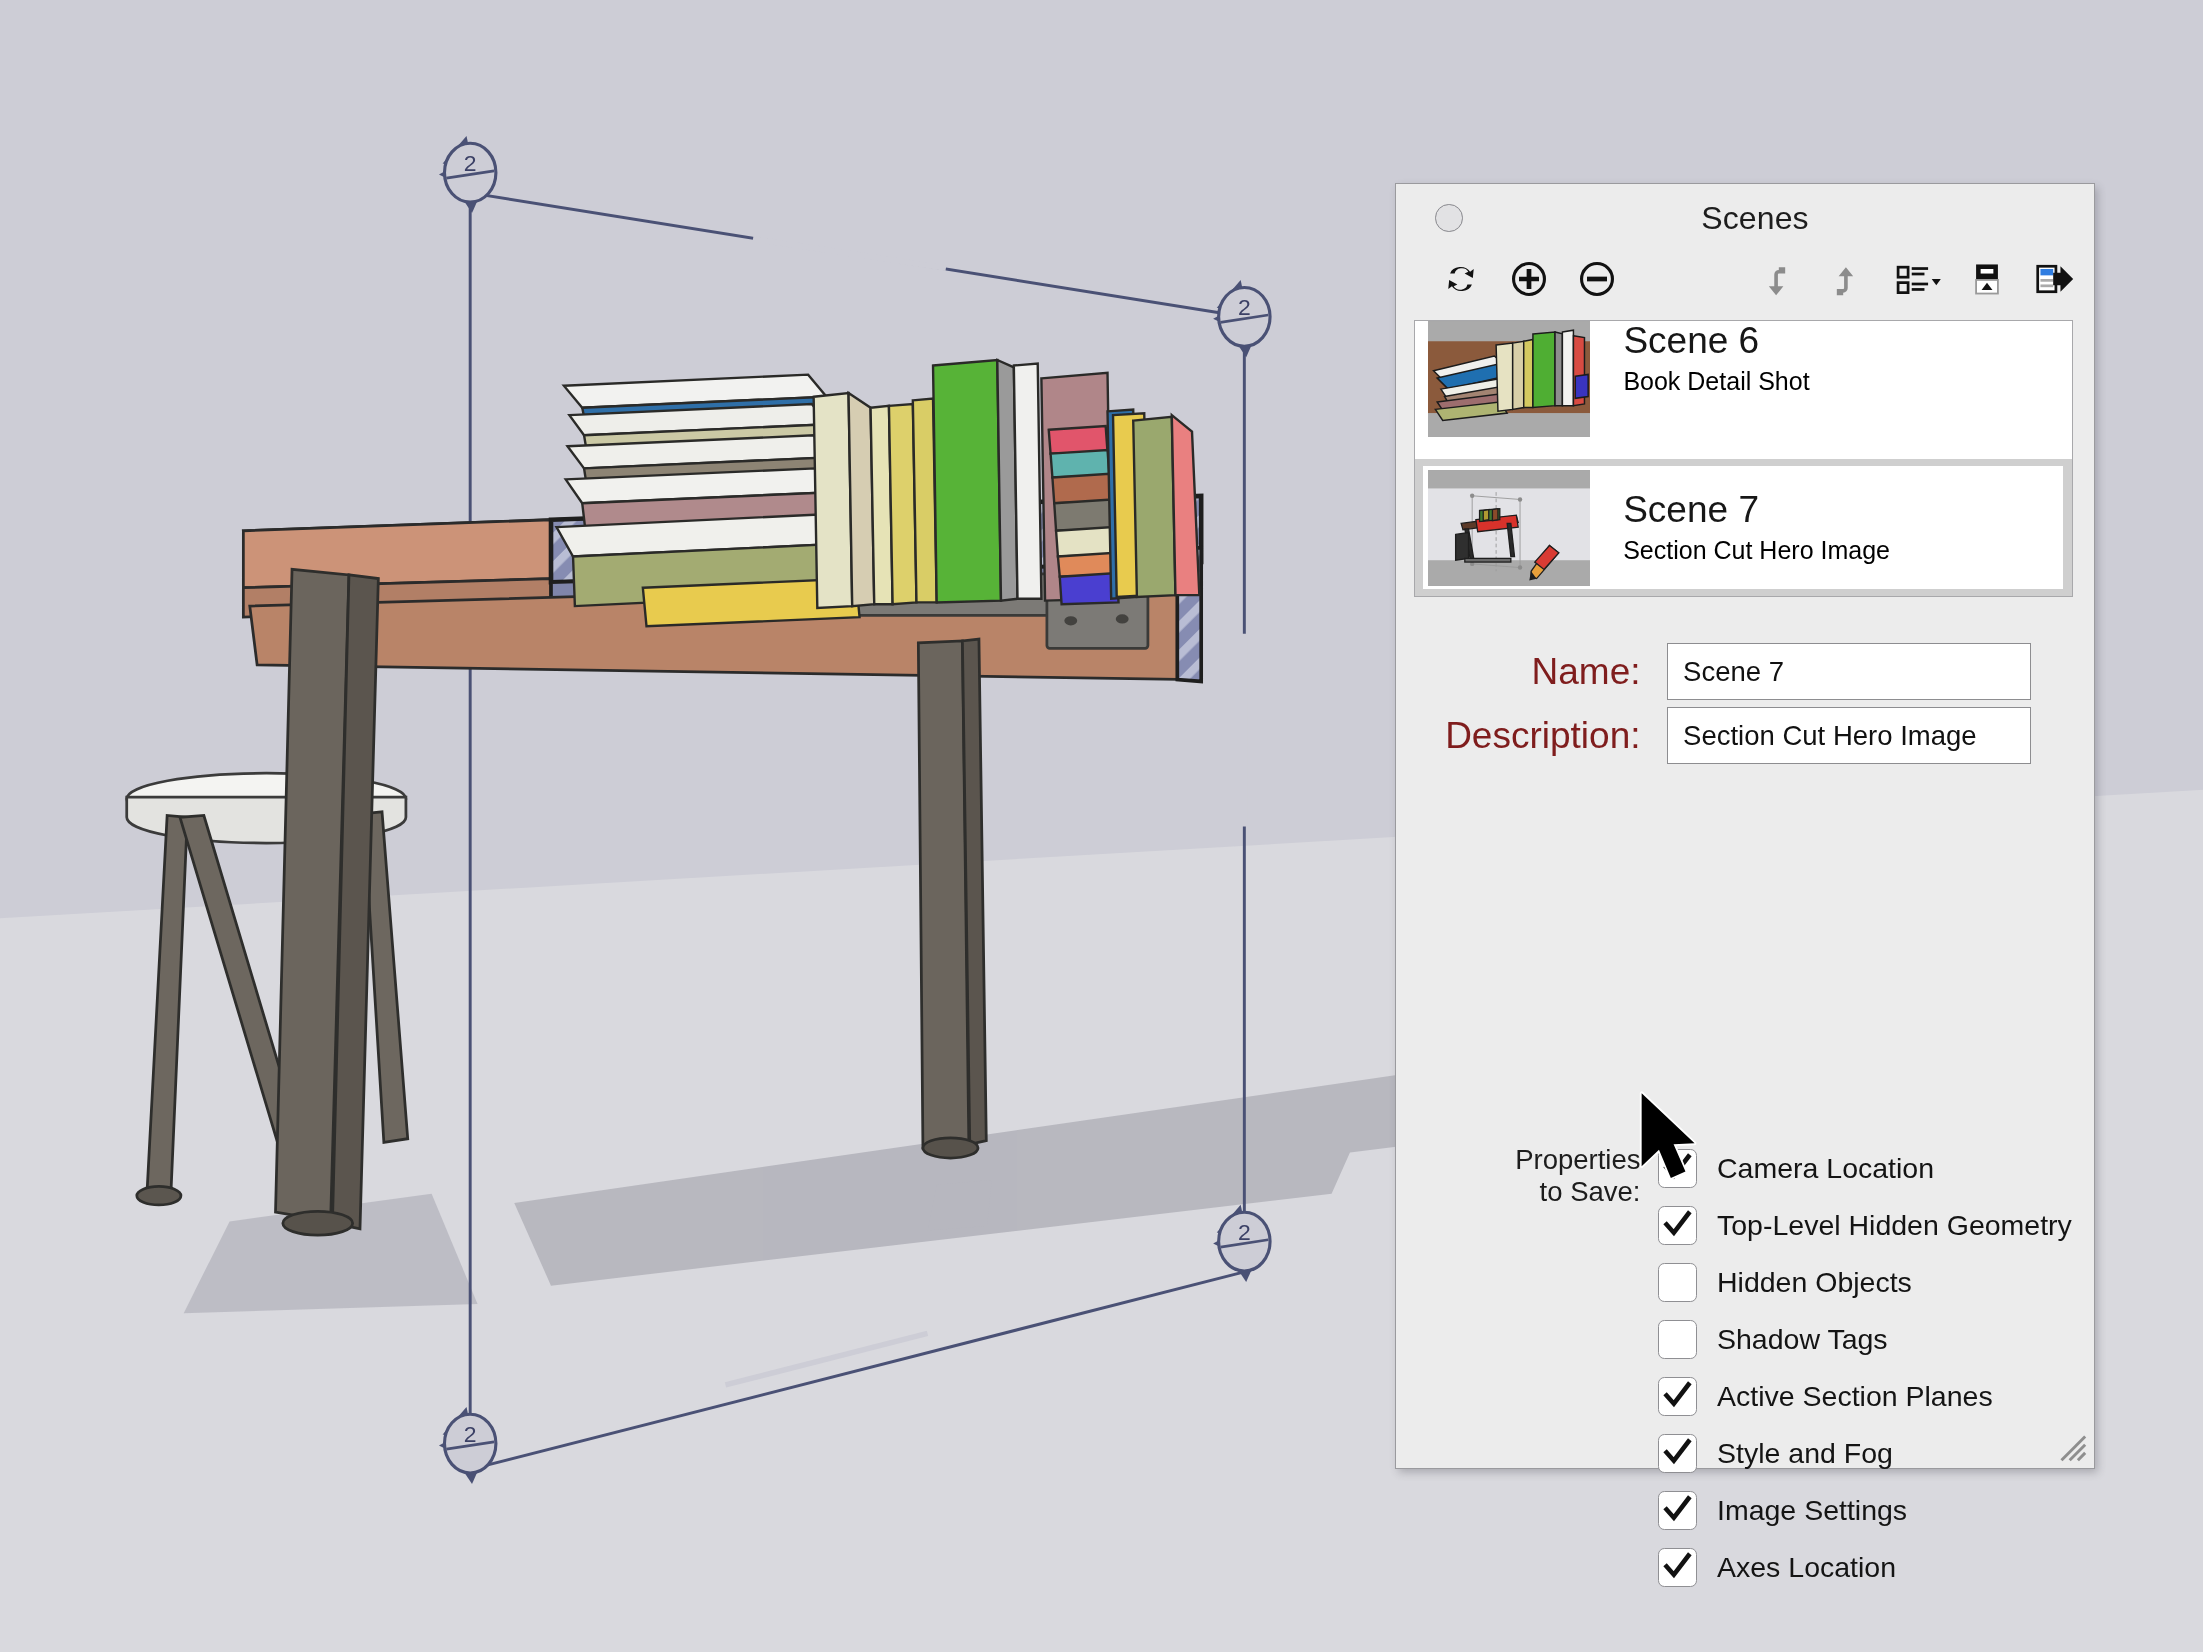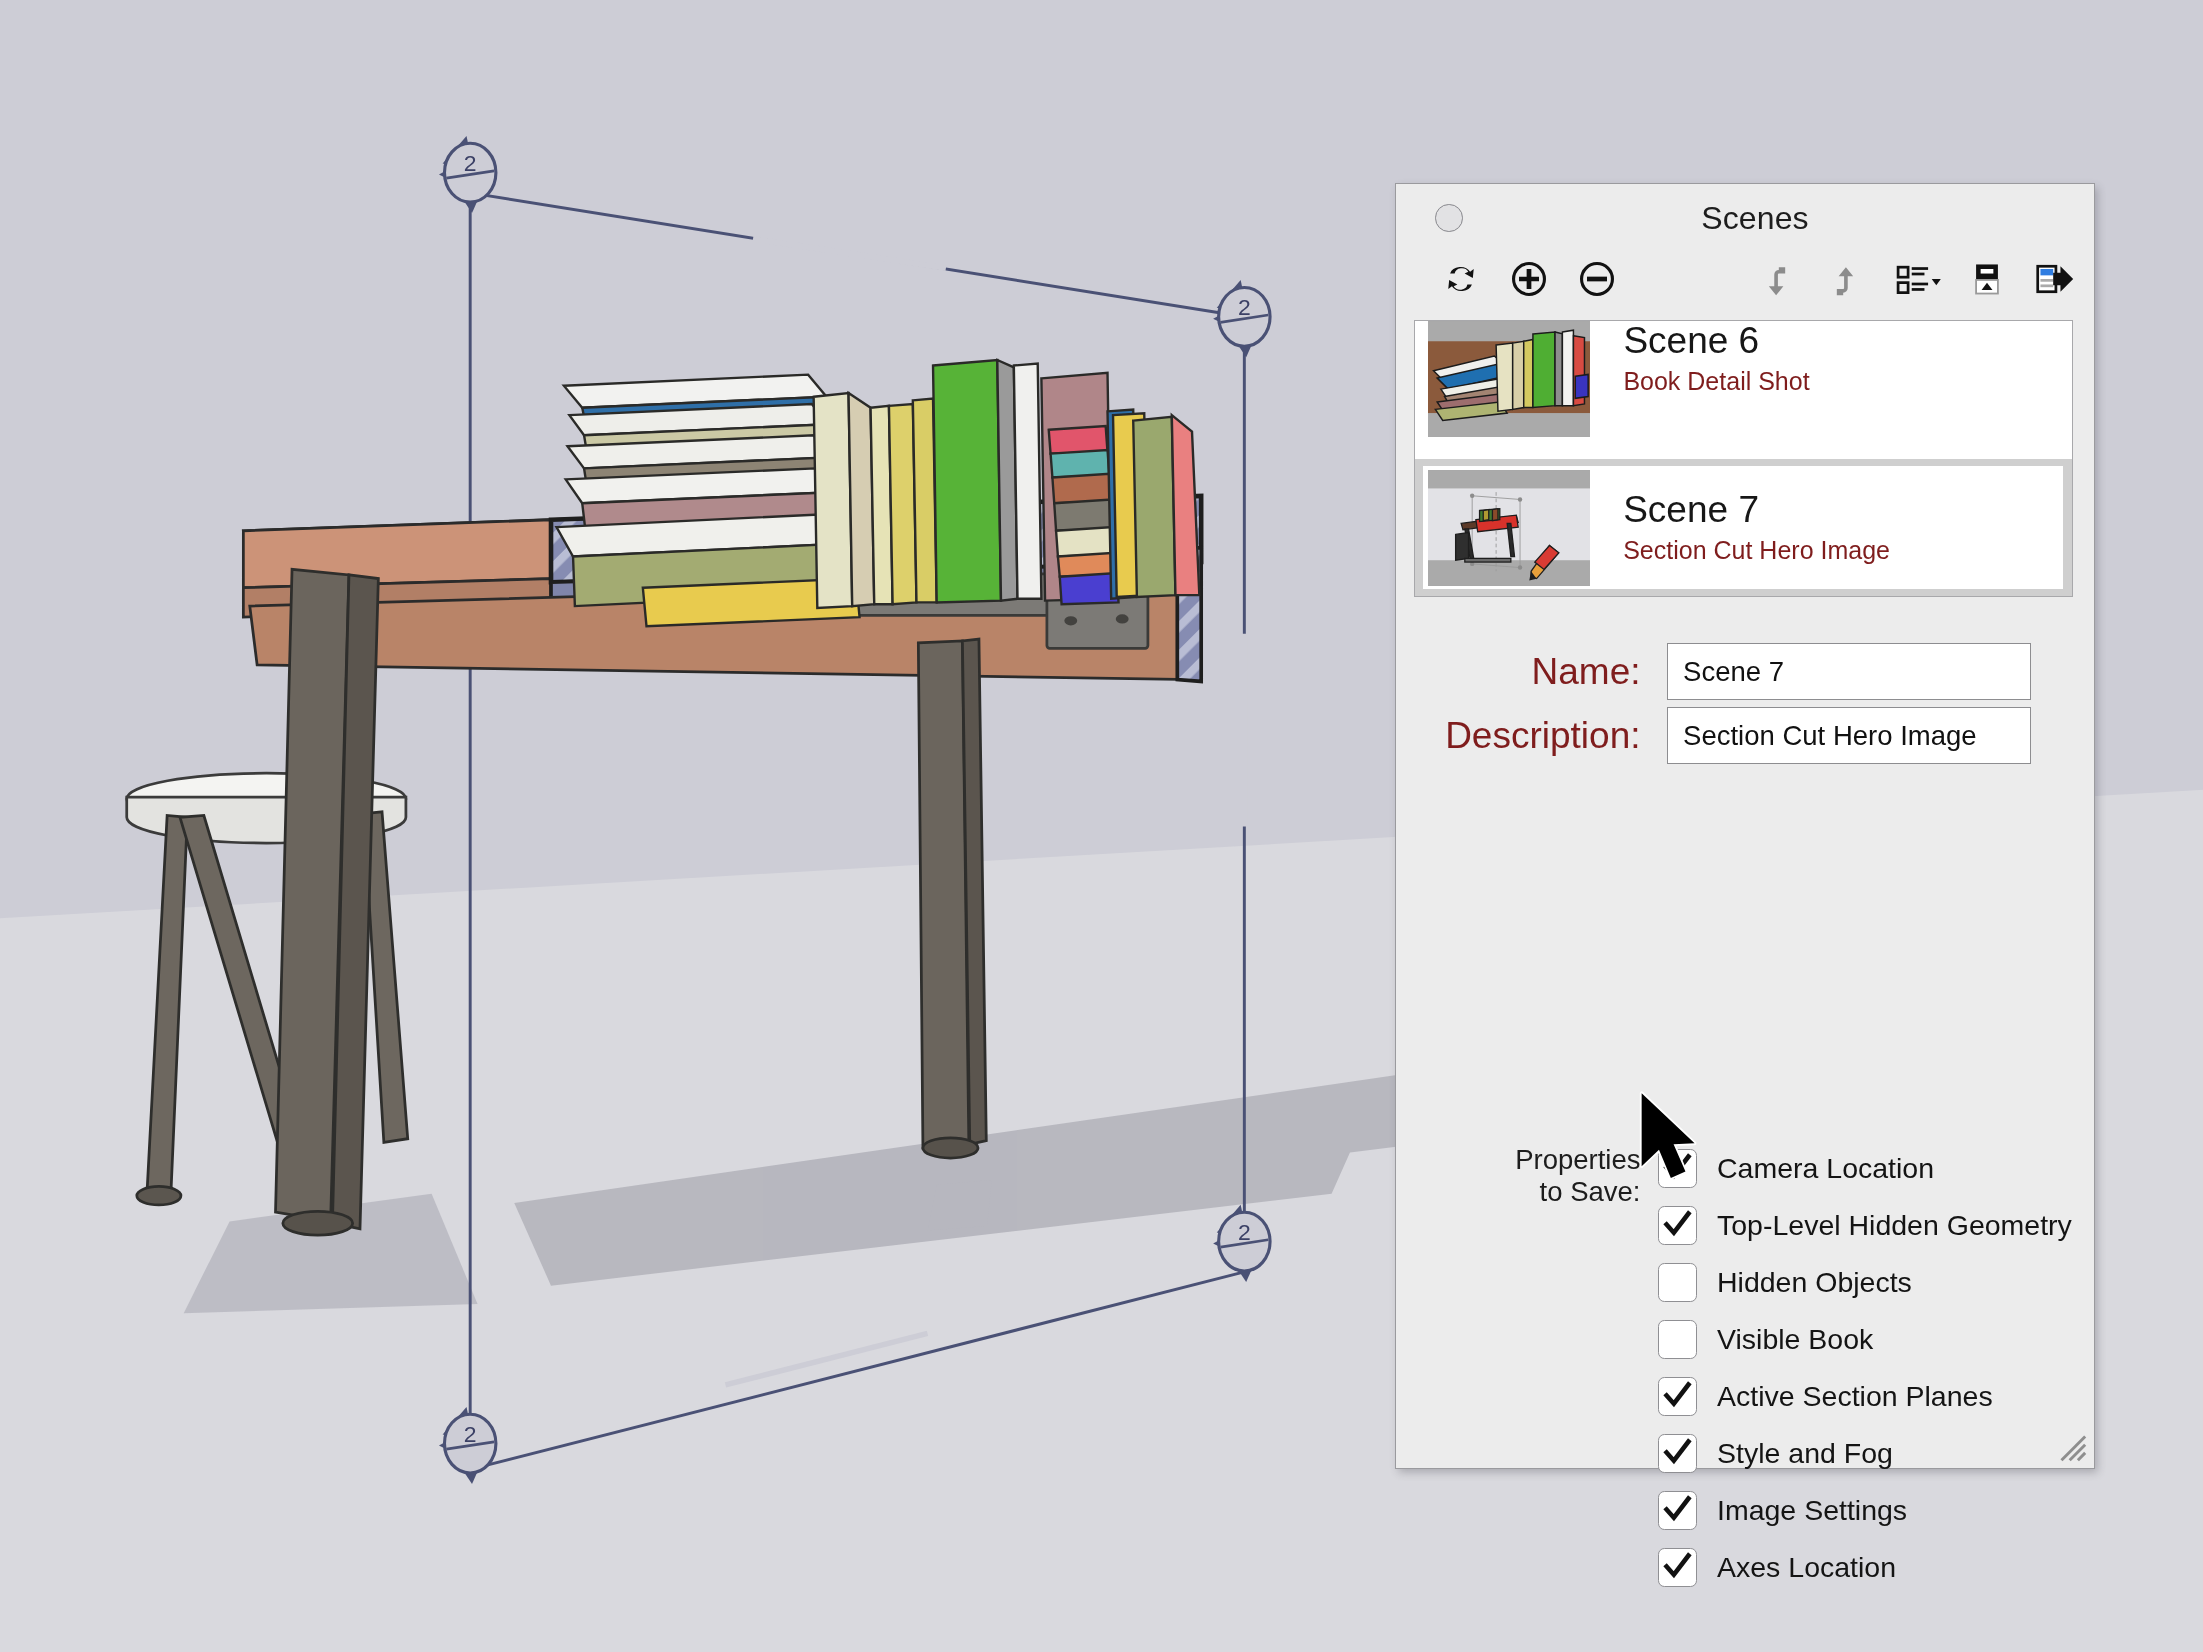--- a/index.html
+++ b/index.html
@@ -45,21 +45,21 @@
   }
   .scene-row{position:relative;height:138px;box-sizing:border-box;display:flex;align-items:flex-start;}
   .scene-row.selected{background:#cfcfcf;padding:7.3px 9.2px 7.3px 7.3px;}
   .scene-row.selected .row-inner{background:#fff;width:100%;height:123px;display:flex;align-items:center;}
   .row-inner{display:flex;align-items:flex-start;width:100%;height:169px;}
   .thumb{width:162px;height:116px;flex:0 0 162px;margin-left:13px;position:relative;background:#aaa;overflow:hidden;}
   .scene-row.selected .thumb{margin-left:5.5px;}
   .thumb svg{position:absolute;left:0;top:0;}
   .scene-meta{margin-left:33px;}
   .scene-name{font-size:37px;color:#171717;line-height:1.06;}
-  .scene-desc{font-size:25px;color:#7f1d1d;margin-top:6.4px;}
+  .scene-desc{font-size:25px;color:#000000;margin-top:6.4px;}
 
   
   .form-row{position:absolute;display:flex;align-items:center;}
   .form-label{font-size:37px;color:#7f1d1d;text-align:right;}
   .field{
     background:#fff;border:0.9px solid #8d8d90;box-sizing:border-box;
     font-size:27.5px;color:#111;display:flex;align-items:center;padding-left:15.6px;
   }
 
   
@@ -425,21 +425,21 @@
           <div class="check-label">Top-Level Hidden Geometry</div>
         </div>
 
         <div class="check-item">
           <div class="cbox"></div>
           <div class="check-label">Hidden Objects</div>
         </div>
 
         <div class="check-item">
           <div class="cbox"></div>
-          <div class="check-label">Visible Book</div>
+          <div class="check-label">Shadow Tags</div>
         </div>
 
         <div class="check-item">
           <div class="cbox">
             <svg width="31" height="31" viewBox="0 0 34 34">
                 <path d="M5,17 L13,26 L29,5" stroke="#111" stroke-width="5" fill="none" stroke-linecap="square"></path>
               </svg>
           </div>
           <div class="check-label">Active Section Planes</div>
         </div>

